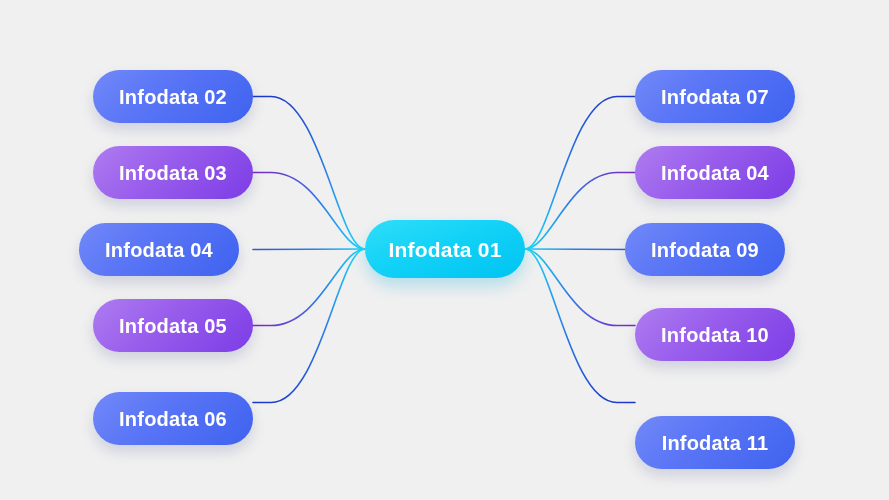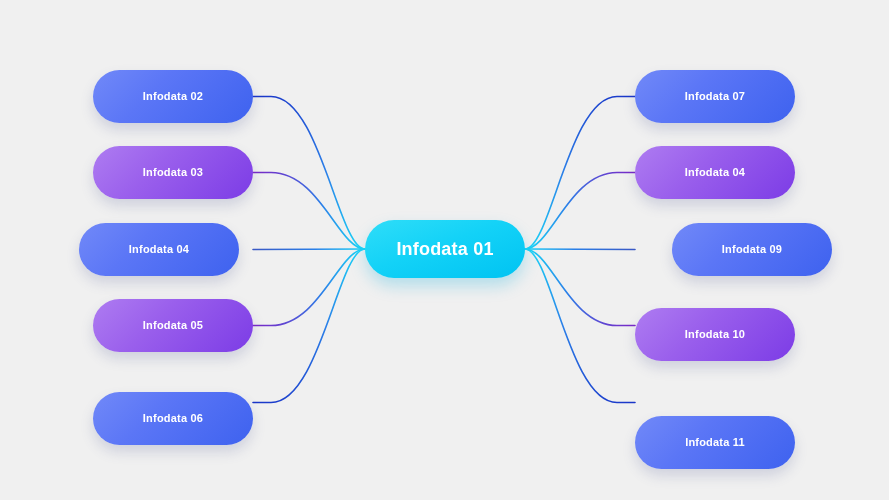--- a/index.html
+++ b/index.html
@@ -35,21 +35,21 @@
     align-items: center;
     justify-content: center;
     border-radius: 999px;
     box-sizing: border-box;
     z-index: 2;
     user-select: none;
   }
   .node-label {
     color: #ffffff;
     font-weight: bold;
-    font-size: 11px;
+    font-size: 20px;
     letter-spacing: 0.2px;
     line-height: 1;
     white-space: nowrap;
   }
   .node-branch {
     width: 160px;
     height: 53px;
     box-shadow: 0 7px 13px rgba(80, 90, 150, 0.20);
   }
   .node-blue {
@@ -58,21 +58,21 @@
   .node-purple {
     background: linear-gradient(135deg, #AE7CF1 0%, #9A5FEC 40%, #7C3CE6 100%);
   }
   .node-center {
     width: 160px;
     height: 58px;
     background: linear-gradient(160deg, #2FDDF8 0%, #13D2F7 45%, #00C3F2 100%);
     box-shadow: 0 8px 16px rgba(0, 170, 220, 0.26);
   }
   .node-center .node-label {
-    font-size: 18px;
+    font-size: 21px;
   }
 </style>
 </head>
 <body>
 
 <div id="canvas">
   <svg class="connectors" viewBox="0 0 889 500" width="889" height="500" xmlns="http://www.w3.org/2000/svg">
     <defs id="connector-defs">
         <linearGradient id="grad-left-0" gradientUnits="userSpaceOnUse" x1="253" y1="96.5" x2="365" y2="249">
           <stop offset="0%" stop-color="#1A35C8"></stop>
@@ -156,21 +156,21 @@
       </div>
       <div class="node node-branch node-blue" style="left: 93px; top: 392px;">
         <span class="node-label">Infodata 06</span>
       </div>
       <div class="node node-branch node-blue" style="left: 635px; top: 70px;">
         <span class="node-label">Infodata 07</span>
       </div>
       <div class="node node-branch node-purple" style="left: 635px; top: 146px;">
         <span class="node-label">Infodata 04</span>
       </div>
-      <div class="node node-branch node-blue" style="left: 672px; top: 223px;">
+      <div class="node node-branch node-blue" style="left: 625px; top: 223px;">
         <span class="node-label">Infodata 09</span>
       </div>
       <div class="node node-branch node-purple" style="left: 635px; top: 308px;">
         <span class="node-label">Infodata 10</span>
       </div>
       <div class="node node-branch node-blue" style="left: 635px; top: 376px; margin-top: 40px;">
         <span class="node-label">Infodata 11</span>
       </div>
     </div>
 </div>

